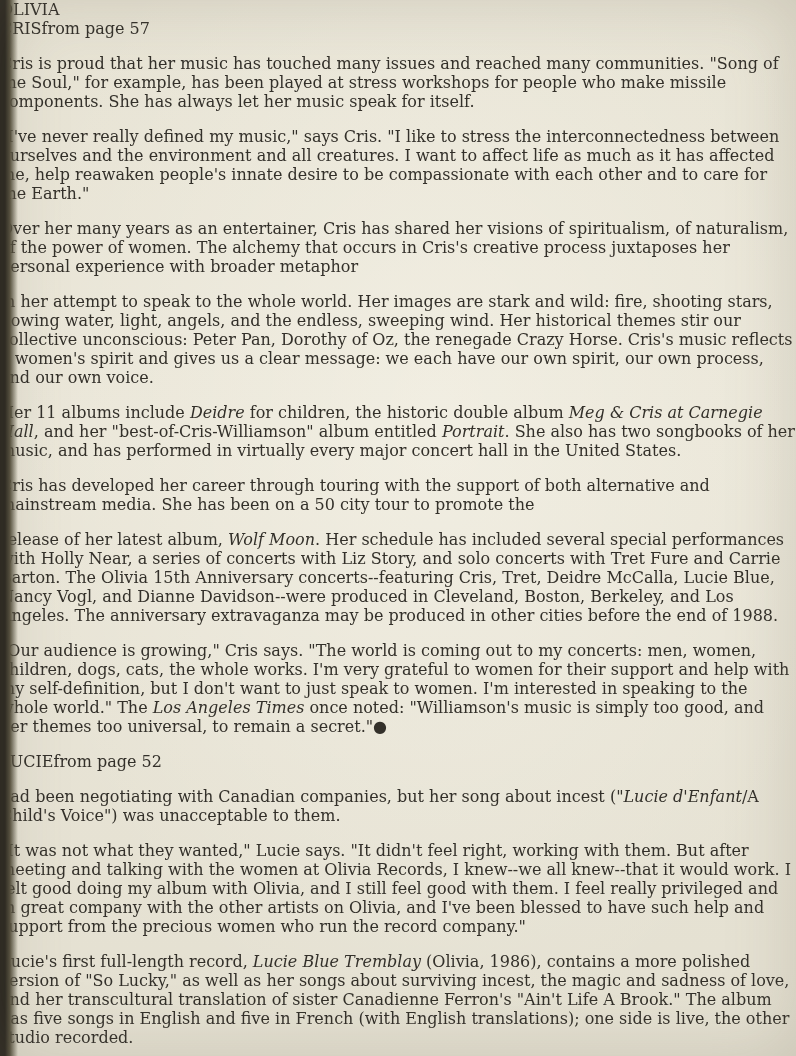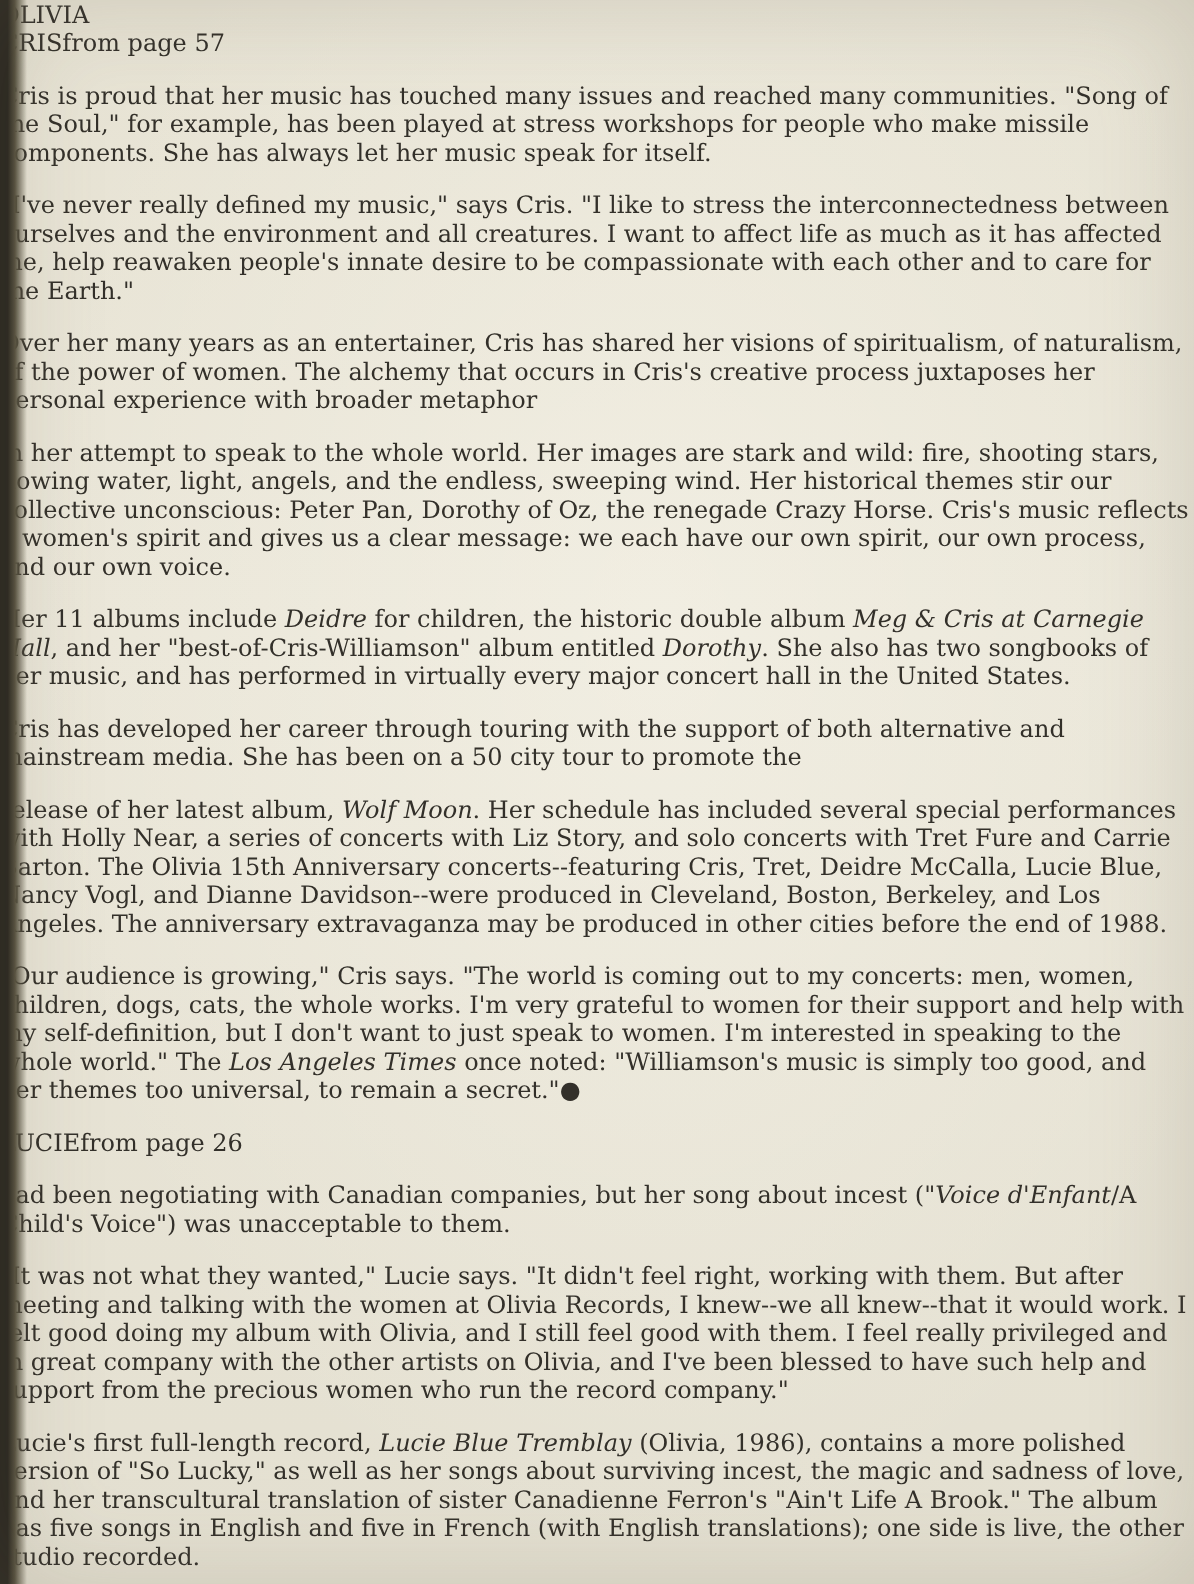--- a/index.html
+++ b/index.html
@@ -63,36 +63,36 @@
   </div>
 
   <div class="col" id="cris-col1">
     <p>Cris is proud that her music has touched many issues and reached many communities. "Song of the Soul," for example, has been played at stress workshops for people who make missile components. She has always let her music speak for itself.</p>
     <p>"I've never really defined my music," says Cris. "I like to stress the interconnectedness between ourselves and the environment and all creatures. I want to affect life as much as it has affected me, help reawaken people's innate desire to be compassionate with each other and to care for the Earth."</p>
     <p>Over her many years as an entertainer, Cris has shared her visions of spiritualism, of naturalism, of the power of women. The alchemy that occurs in Cris's creative process juxtaposes her personal experience with broader metaphor</p>
   </div>
 
   <div class="col" id="cris-col2">
     <p class="noindent">in her attempt to speak to the whole world. Her images are stark and wild: fire, shooting stars, flowing water, light, angels, and the endless, sweeping wind. Her historical themes stir our collective unconscious: Peter Pan, Dorothy of Oz, the renegade Crazy Horse. Cris's music reflects a women's spirit and gives us a clear message: we each have our own spirit, our own process, and our own voice.</p>
-    <p class="gap">Her 11 albums include <i>Deidre</i> for children, the historic double album <i>Meg &amp; Cris at Carnegie Hall</i>, and her "best-of-Cris-Williamson" album entitled <i>Dorothy</i>. She also has two songbooks of her music, and has performed in virtually every major concert hall in the United States.</p>
+    <p class="gap">Her 11 albums include <i>Deidre</i> for children, the historic double album <i>Meg &amp; Cris at Carnegie Hall</i>, and her "best-of-Cris-Williamson" album entitled <i>Portrait</i>. She also has two songbooks of her music, and has performed in virtually every major concert hall in the United States.</p>
     <p>Cris has developed her career through touring with the support of both alternative and mainstream media. She has been on a 50 city tour to promote the</p>
   </div>
 
   <div class="col" id="cris-col3">
     <p class="noindent">release of her latest album, <i>Wolf Moon</i>. Her schedule has included several special performances with Holly Near, a series of concerts with Liz Story, and solo concerts with Tret Fure and Carrie Barton. The Olivia 15th Anniversary concerts--featuring Cris, Tret, Deidre McCalla, Lucie Blue, Nancy Vogl, and Dianne Davidson--were produced in Cleveland, Boston, Berkeley, and Los Angeles. The anniversary extravaganza may be produced in other cities before the end of 1988.</p>
     <p>"Our audience is growing," Cris says. "The world is coming out to my concerts: men, women, children, dogs, cats, the whole works. I'm very grateful to women for their support and help with my self-definition, but I don't want to just speak to women. I'm interested in speaking to the whole world." The <i>Los Angeles Times</i> once noted: "Williamson's music is simply too good, and her themes too universal, to remain a secret."●</p>
   </div>
 
   <div class="rule"></div>
 
   <div class="article-heading" id="lucie-heading">
-    <span>LUCIE</span><span class="cont">from page 26</span>
+    <span>LUCIE</span><span class="cont">from page 52</span>
   </div>
 
   <div class="col" id="lucie-col1">
-    <p class="noindent">had been negotiating with Canadian companies, but her song about incest ("<i>Voice d'Enfant</i>/A Child's Voice") was unacceptable to them.</p>
+    <p class="noindent">had been negotiating with Canadian companies, but her song about incest ("<i>Lucie d'Enfant</i>/A Child's Voice") was unacceptable to them.</p>
     <p>"It was not what they wanted," Lucie says. "It didn't feel right, working with them. But after meeting and talking with the women at Olivia Records, I knew--we all knew--that it would work. I felt good doing my album with Olivia, and I still feel good with them. I feel really privileged and in great company with the other artists on Olivia, and I've been blessed to have such help and support from the precious women who run the record company."</p>
     <p>Lucie's first full-length record, <i>Lucie Blue Tremblay</i> (Olivia, 1986), contains a more polished version of "So Lucky," as well as her songs about surviving incest, the magic and sadness of love, and her transcultural translation of sister Canadienne Ferron's "Ain't Life A Brook." The album has five songs in English and five in French (with English translations); one side is live, the other studio recorded.</p>
 
   </div>
 
   <div class="vignette"></div>
 </div>
 
 </body></html>

